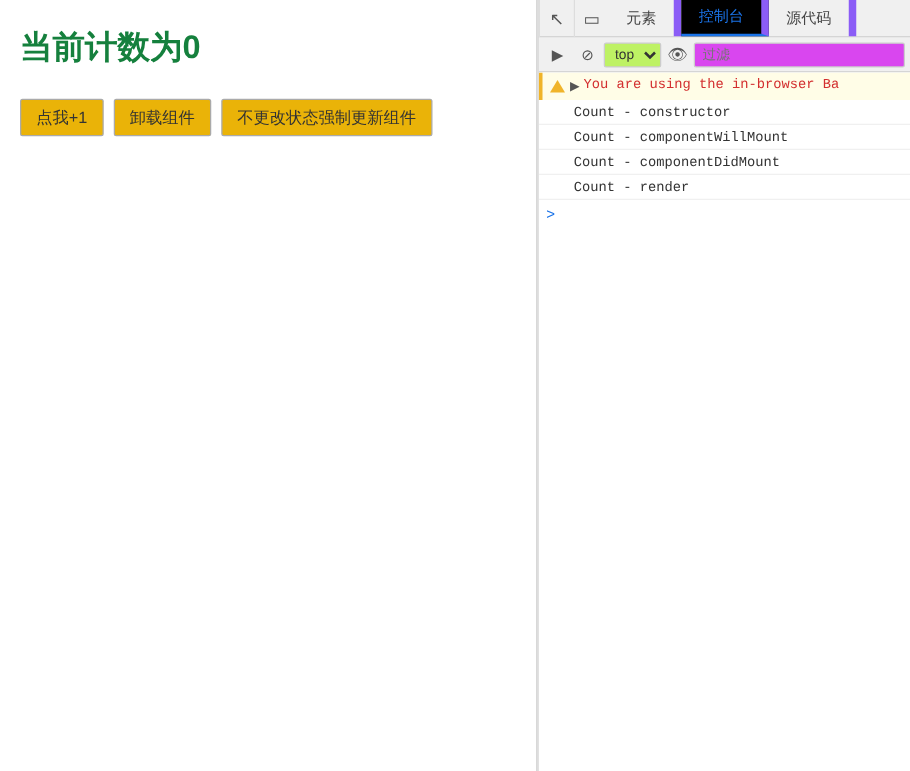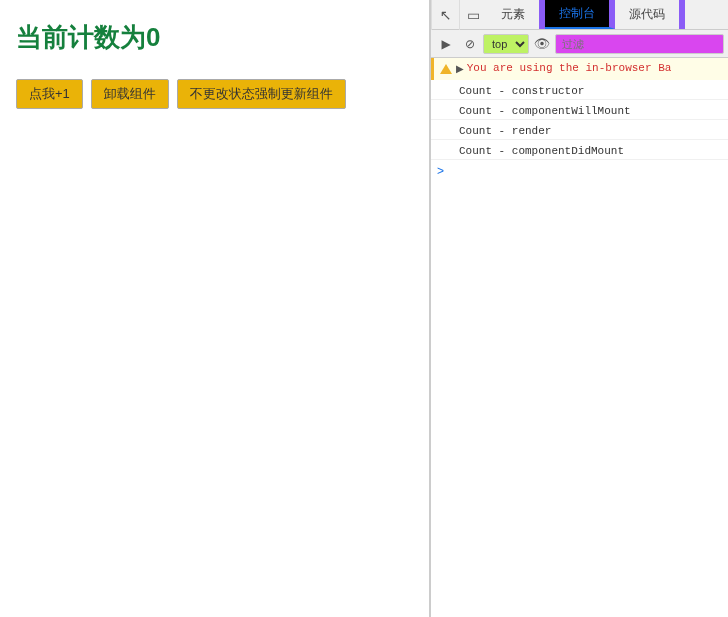--- a/index.html
+++ b/index.html
@@ -267,24 +267,24 @@
       <span class="warning-text">You are using the in-browser Ba</span>
     </div>
 
     <div class="console-log-row">
       <span class="log-text">Count - constructor</span>
     </div>
     <div class="console-log-row">
       <span class="log-text">Count - componentWillMount</span>
     </div>
     <div class="console-log-row">
+      <span class="log-text">Count - componentDidMount</span>
+    </div>
+    <div class="console-log-row">
       <span class="log-text">Count - render</span>
-    </div>
-    <div class="console-log-row">
-      <span class="log-text">Count - componentDidMount</span>
     </div>
 
     <div class="console-prompt-row">
       <span class="prompt-arrow">&gt;</span>
     </div>
 
   </div>
 </div>
 
 </body></html>

